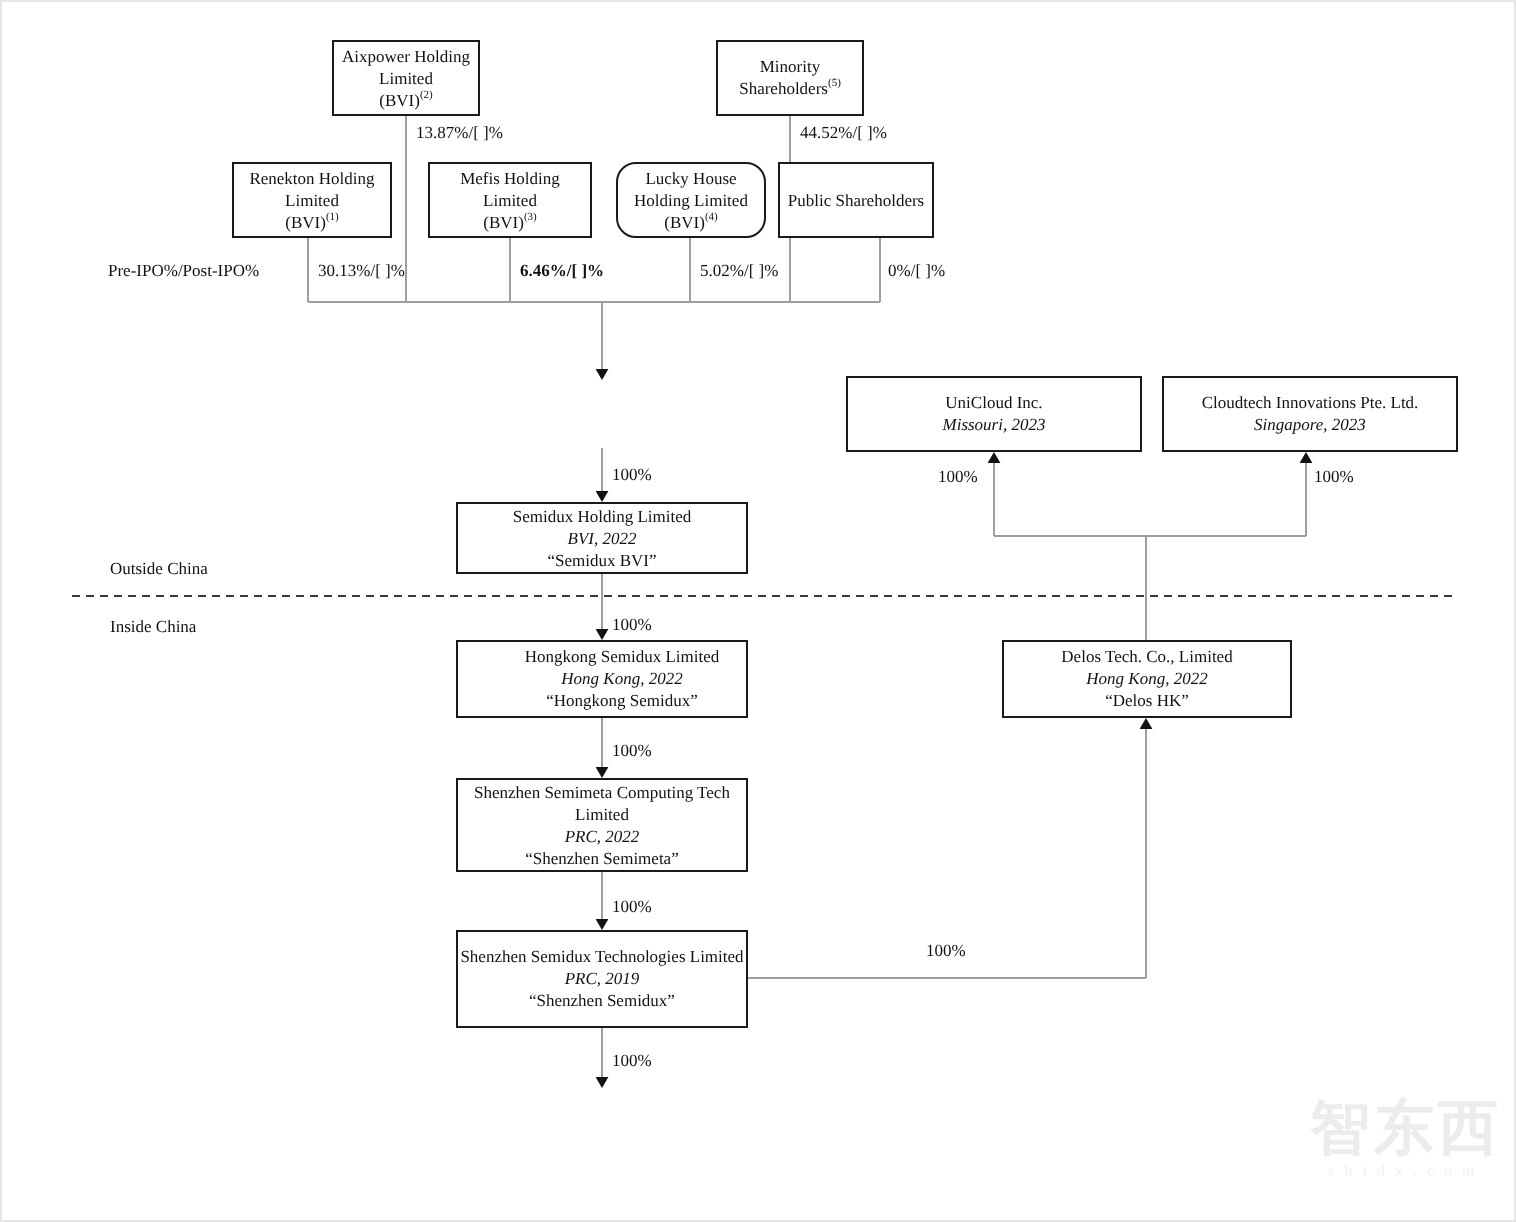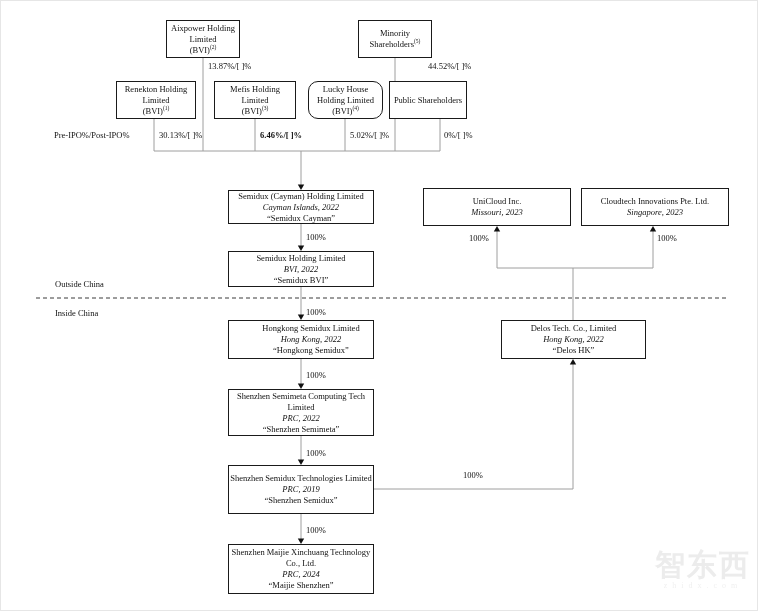--- a/index.html
+++ b/index.html
@@ -104,28 +104,23 @@
 
   <div class="node" style="left:388px;top:80px;width:78px;height:38px;">
     <div>Public Shareholders</div>
   </div>
 
   <div class="lbl" style="left:53px;top:129px;">Pre-IPO%/Post-IPO%</div>
   <div class="lbl" style="left:158px;top:129px;">30.13%/[ ]%</div>
   <div class="lbl" style="left:207px;top:60px;">13.87%/[ ]%</div>
   <div class="lbl" style="left:259px;top:129px;font-weight:bold;">6.46%/[ ]%</div>
   <div class="lbl" style="left:349px;top:129px;">5.02%/[ ]%</div>
-  <div class="lbl" style="left:399px;top:60px;margin-left:28px;">44.52%/[ ]%</div>
+  <div class="lbl" style="left:399px;top:60px;">44.52%/[ ]%</div>
   <div class="lbl" style="left:443px;top:129px;">0%/[ ]%</div>
 
-  <div class="node entity" style="left:227px;top:189px;width:146px;height:34px;">
-    <div>Semidux (Cayman) Holding Limited</div>
-    <div class="it">Cayman Islands, 2022</div>
-    <div>“Semidux Cayman”</div>
-  </div>
 
   <div class="node entity" style="left:227px;top:250px;width:146px;height:36px;">
     <div>Semidux Holding Limited</div>
     <div class="it">BVI, 2022</div>
     <div>“Semidux BVI”</div>
   </div>
 
   <div class="node entity" style="left:227px;top:319px;width:146px;height:39px;padding-left:20px;">
     <div>Hongkong Semidux Limited</div>
     <div class="it">Hong Kong, 2022</div>
@@ -137,25 +132,20 @@
     <div class="it">PRC, 2022</div>
     <div>“Shenzhen Semimeta”</div>
   </div>
 
   <div class="node entity" style="left:227px;top:464px;width:146px;height:49px;">
     <div>Shenzhen Semidux Technologies Limited</div>
     <div class="it">PRC, 2019</div>
     <div>“Shenzhen Semidux”</div>
   </div>
 
-  <div class="node entity" style="left:227px;top:543px;width:146px;height:50px;">
-    <div>Shenzhen Maijie Xinchuang Technology Co., Ltd.</div>
-    <div class="it">PRC, 2024</div>
-    <div>“Maijie Shenzhen”</div>
-  </div>
 
   <div class="node entity" style="left:422px;top:187px;width:148px;height:38px;">
     <div>UniCloud Inc.</div>
     <div class="it">Missouri, 2023</div>
   </div>
 
   <div class="node entity" style="left:580px;top:187px;width:148px;height:38px;">
     <div>Cloudtech Innovations Pte. Ltd.</div>
     <div class="it">Singapore, 2023</div>
   </div>

